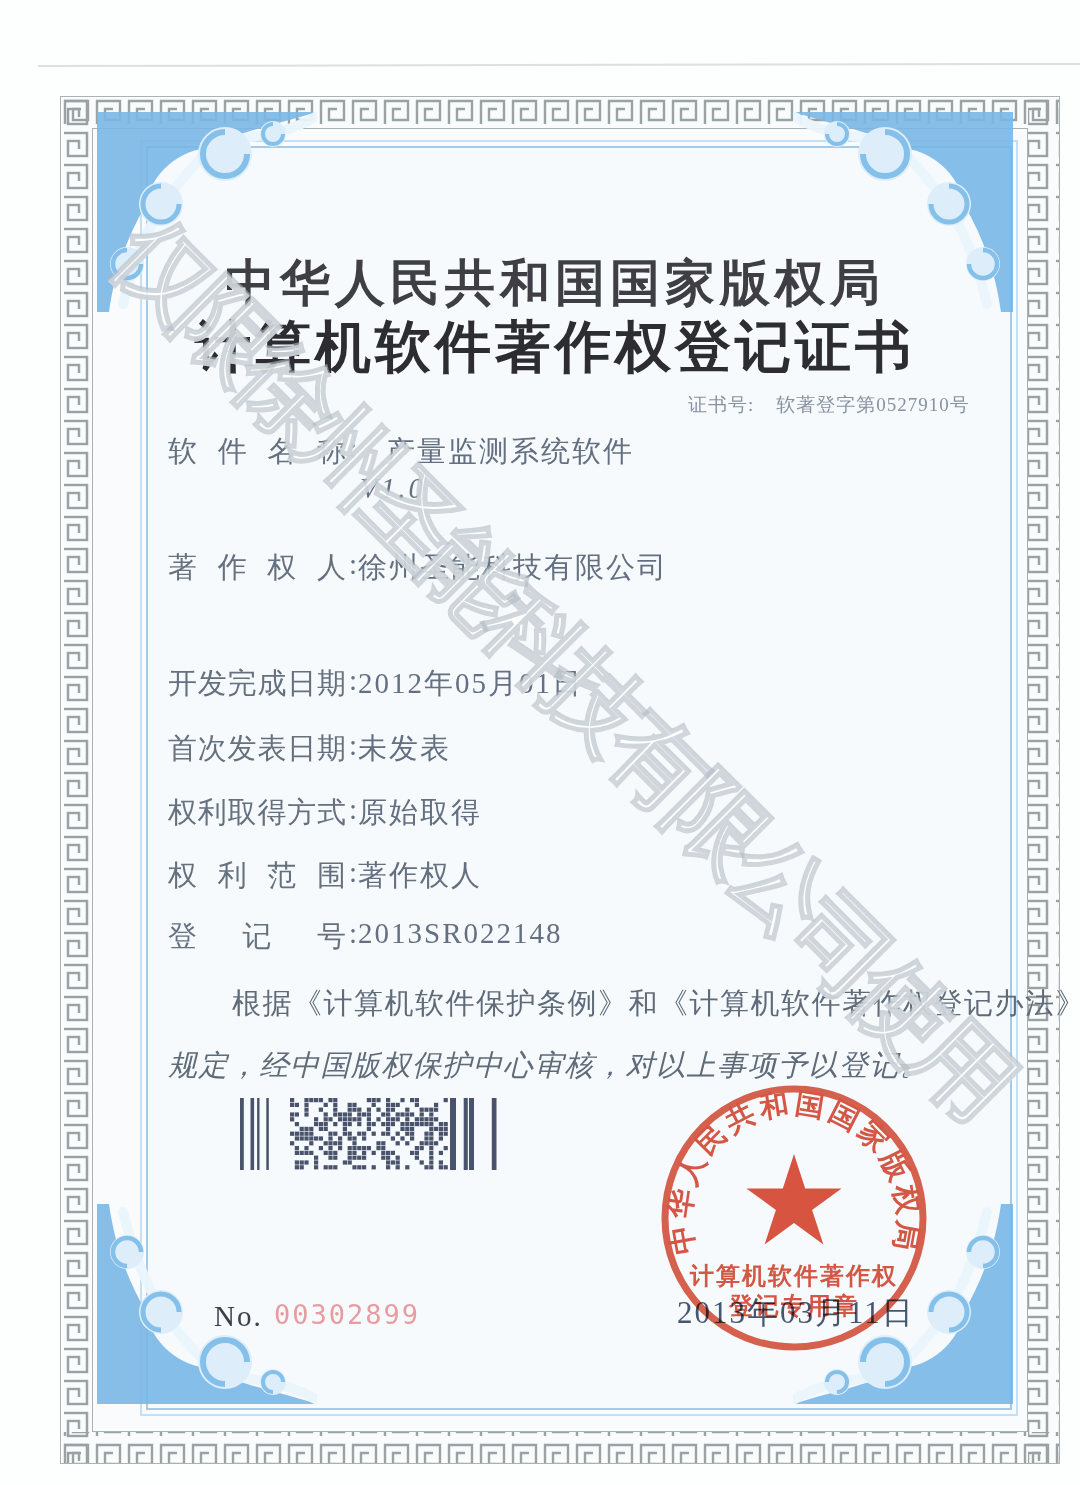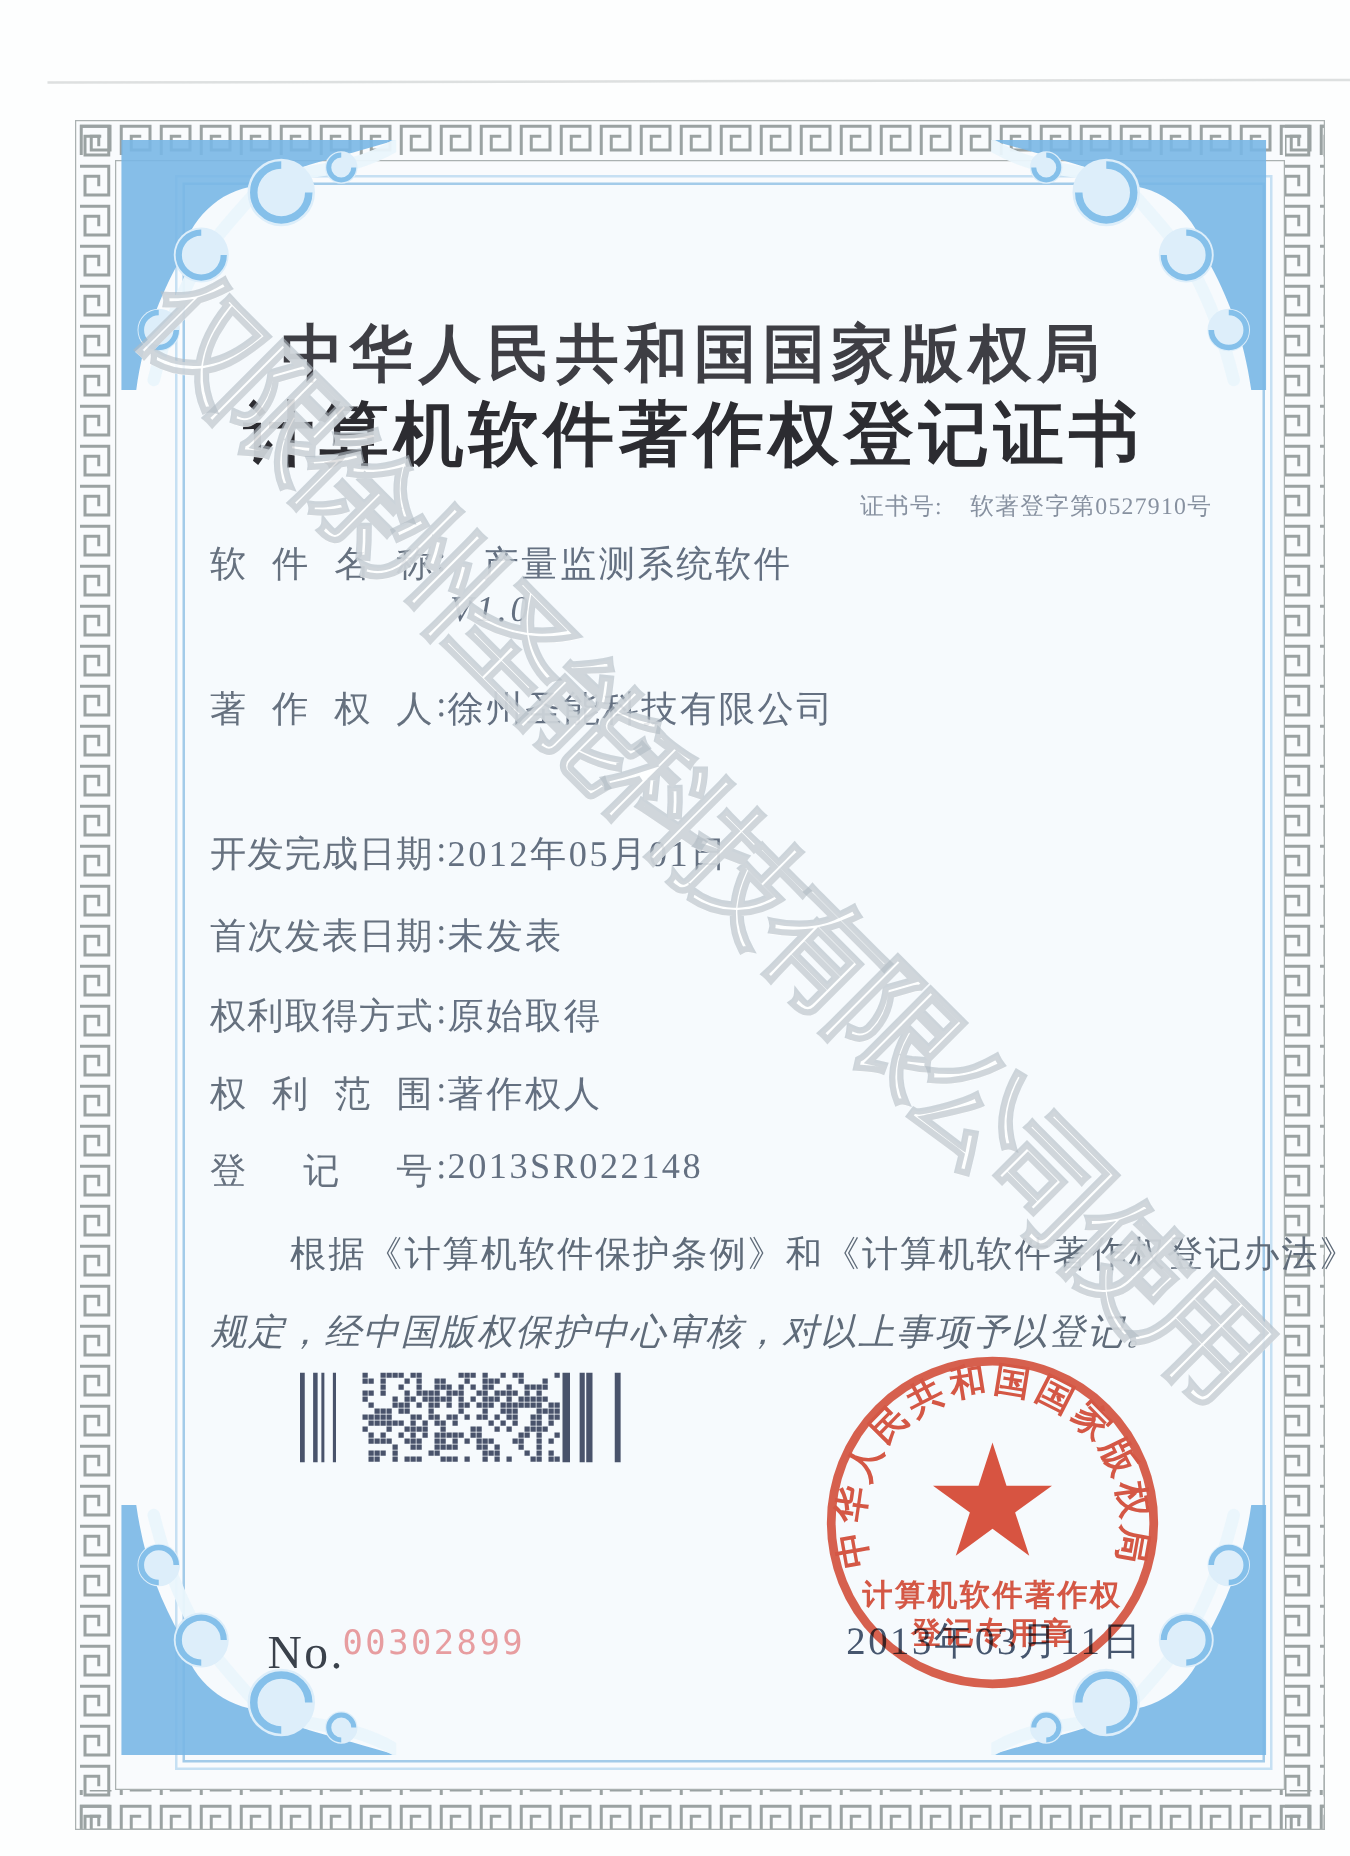--- a/index.html
+++ b/index.html
@@ -43,21 +43,21 @@
   .field-value2{position:absolute;left:192px;top:40px;font-size:29px;color:#647081;
     letter-spacing:3px;font-style:italic;}
 
   .statement{position:absolute;left:168px;width:800px;font-size:29px;color:#5f6b79;
     letter-spacing:1.5px;white-space:nowrap;}
   .statement.l1{top:984px;padding-left:64px;}
   .statement.l2{top:1046px;font-style:italic;}
 
   .barcode-wrap{position:absolute;left:240px;top:1098px;width:262px;height:72px;}
 
-  .serial{position:absolute;left:214px;top:1300px;font-size:38px;color:#3a414b;
+  .serial{position:absolute;left:214px;top:1300px;font-size:29px;color:#3a414b;
     letter-spacing:2px;}
   .serial-num{position:absolute;left:274px;top:1299px;font-size:27px;color:#e79da0;
     font-family:"DejaVu Sans Mono",monospace;letter-spacing:2px;}
 
   .issue-date{position:absolute;left:677px;top:1292px;font-size:31px;color:#46566e;
     letter-spacing:2px;z-index:4;}
   .seal{position:absolute;left:654px;top:1078px;width:280px;height:280px;z-index:6;
     mix-blend-mode:multiply;opacity:.92;}
 
   .watermark{position:absolute;left:176px;top:192px;z-index:7;pointer-events:none;

